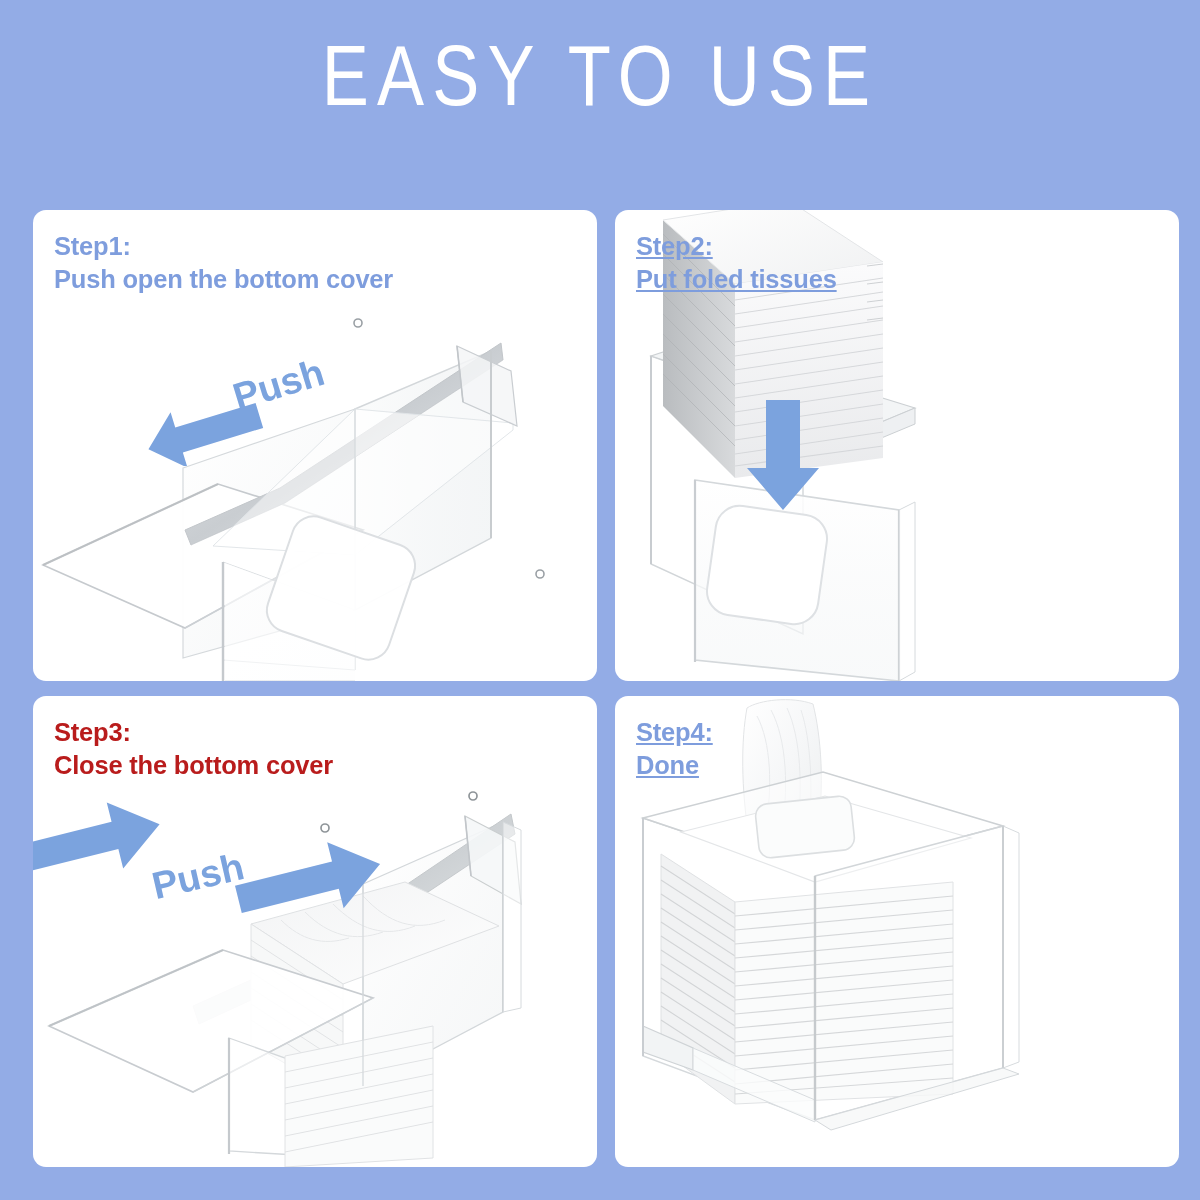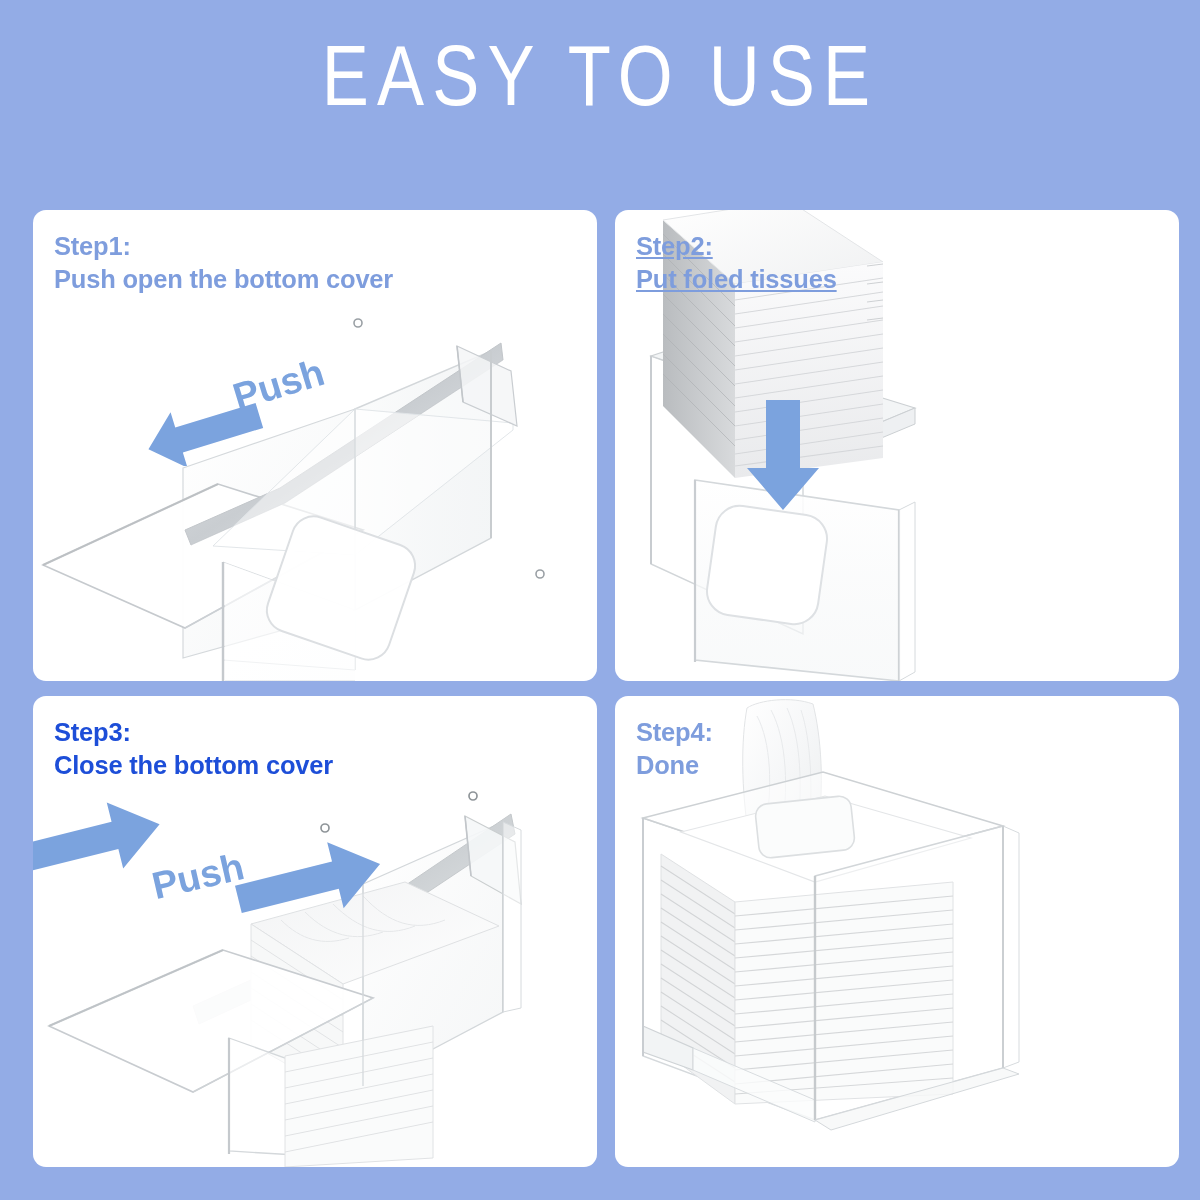--- a/index.html
+++ b/index.html
@@ -243,21 +243,21 @@
           </g>
 
           <g>
             <polygon points="151,190 185,190 185,258 204,258 168,300 132,258 151,258" fill="#7ba3de"></polygon>
           </g>
         </svg>
       </div>
     </div>
 
     <div class="card" style="background: rgb(255, 255, 255);">
-      <div class="step-label" style="color: #1d4ed8;"><span>Step3:</span>
+      <div class="step-label" style="color: #b91c1c;"><span>Step3:</span>
 <span>Close the bottom cover</span></div>
 
       <div class="stage">
         <svg class="p3-svg" width="564" height="471" viewBox="0 0 564 471">
           <defs>
             <linearGradient id="g3face" x1="0" y1="0" x2="1" y2="1">
               <stop offset="0" stop-color="#ffffff" stop-opacity="0.9"></stop>
               <stop offset="1" stop-color="#f1f3f4" stop-opacity="0.7"></stop>
             </linearGradient>
             <linearGradient id="g3tis" x1="0" y1="0" x2="1" y2="1">
@@ -320,21 +320,21 @@
           <circle cx="520" cy="340" r="4" fill="none" stroke="#8f9599" stroke-width="1.7" transform="translate(-80,-240)"></circle>
 
           <g transform="rotate(-14 244 872)">
             <polygon points="170,848 274,848 274,828 320,862 274,896 274,876 170,876" fill="#7ba3de" transform="translate(-10,-740)"></polygon>
           </g>
         </svg>
       </div>
     </div>
 
     <div class="card" style="background: rgb(255, 255, 255);">
-      <div class="step-label" style="color: rgb(126, 157, 221);"><span>Step4:</span>
+      <div class="step-label" style="color: rgb(126, 157, 221); text-decoration: underline;"><span>Step4:</span>
 <span>Done</span></div>
 
       <div class="stage">
         <svg class="p4-svg" width="564" height="471" viewBox="0 0 564 471">
           <defs>
             <linearGradient id="g4side" x1="0" y1="0" x2="1" y2="0">
               <stop offset="0" stop-color="#f3f4f5"></stop>
               <stop offset="1" stop-color="#fdfdfd"></stop>
             </linearGradient>
             <linearGradient id="g4top" x1="0" y1="0" x2="1" y2="1">

